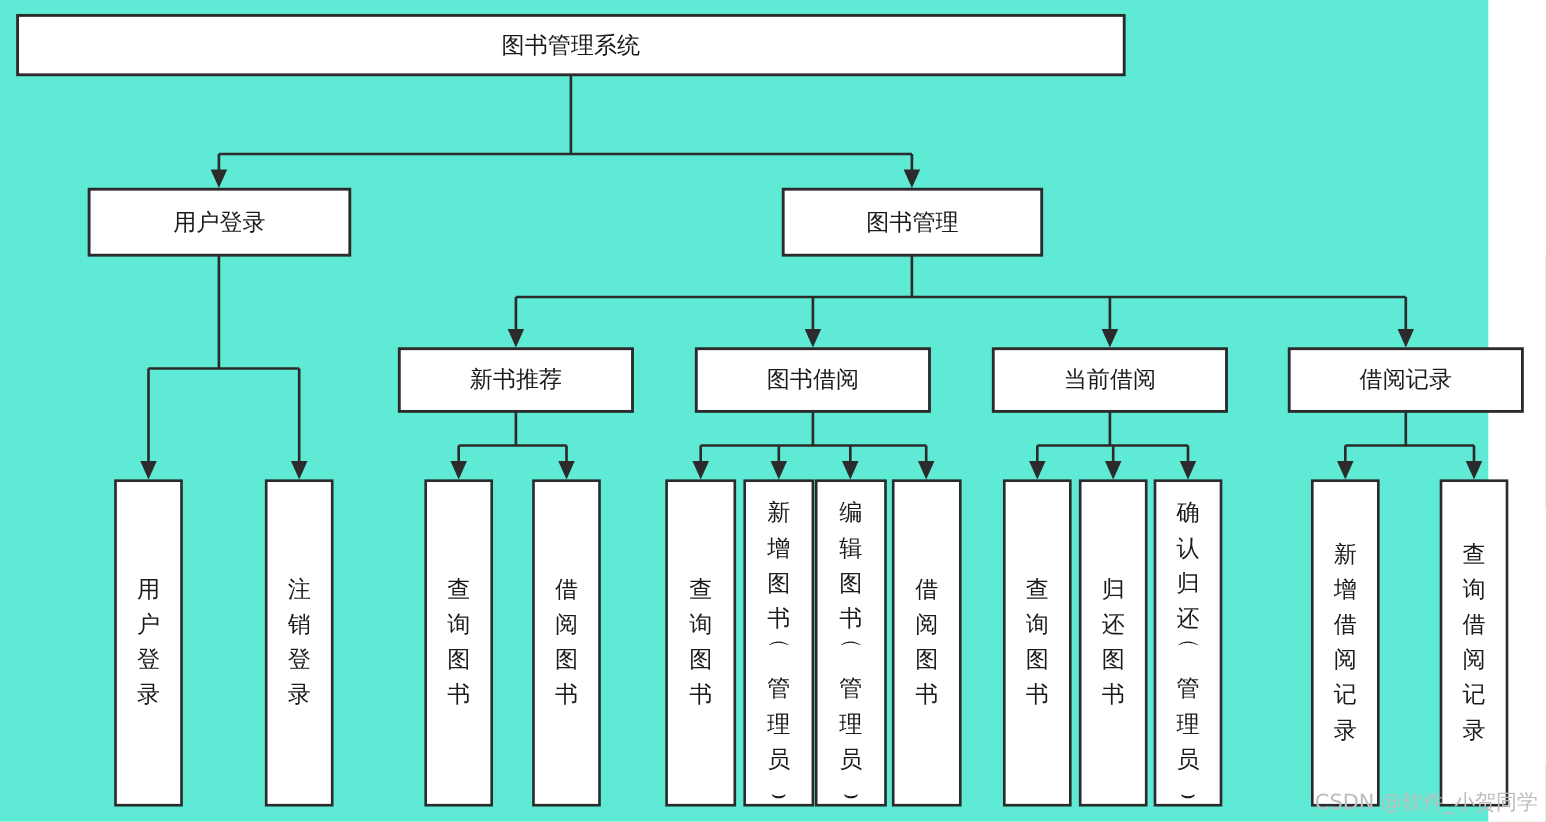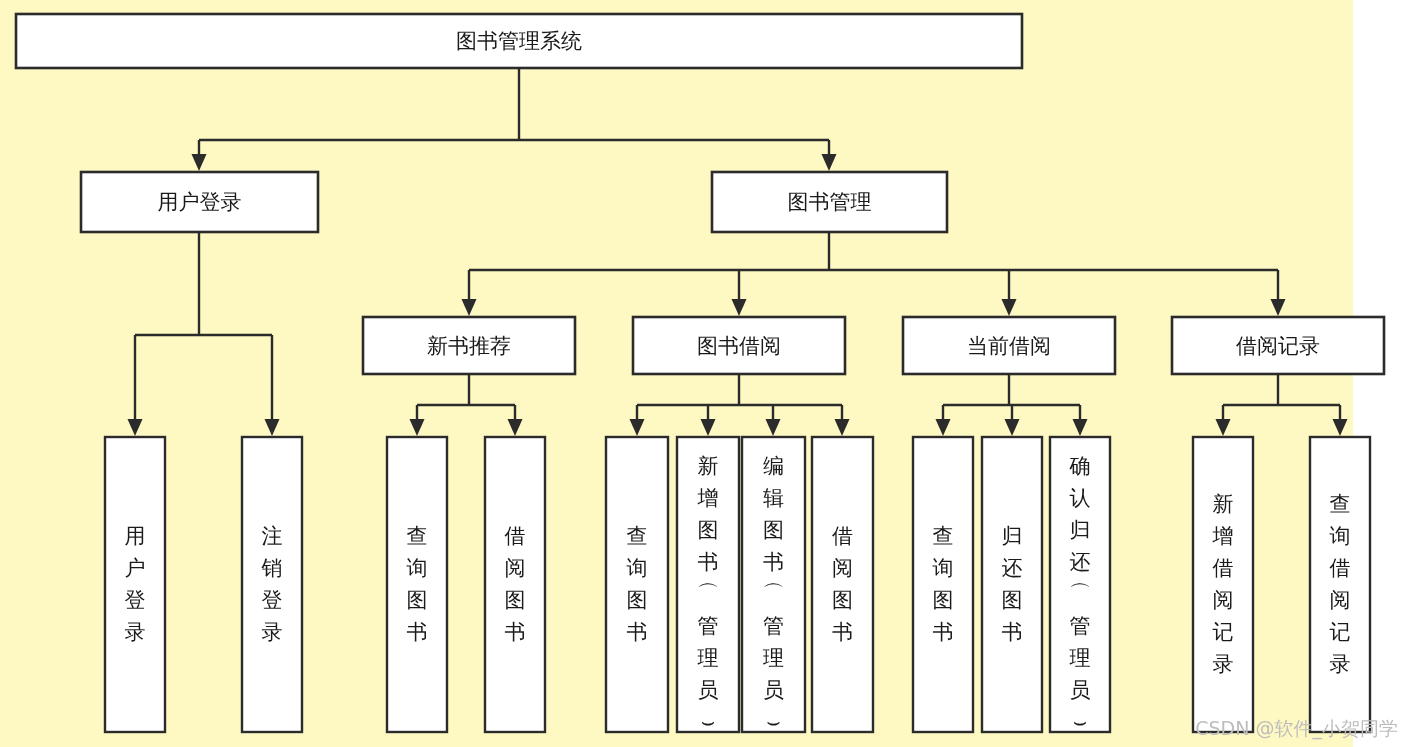--- a/index.html
+++ b/index.html
@@ -11,21 +11,21 @@
   body {
     width: 1405px;
     height: 747px;
     overflow: hidden;
     font-family: "DejaVu Sans", "Liberation Sans", sans-serif;
   }
   #diagram-root {
     position: relative;
     width: 1353px;
     height: 747px;
-    background: #fef9c3;
+    background: #5eead4;
   }
   svg.diagram-canvas {
     position: absolute;
     left: 0;
     top: 0;
     width: 1405px;
     height: 747px;
     display: block;
   }
   .node-box {

